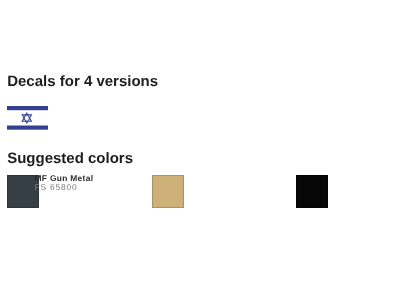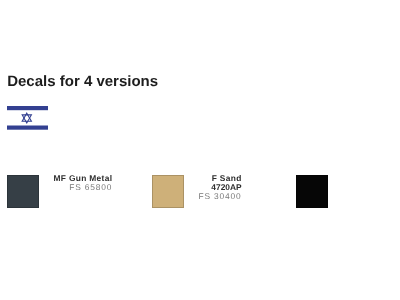--- a/index.html
+++ b/index.html
@@ -24,21 +24,21 @@
   #colors-title { top:150px; }
 
   
   .flag-strip { position:absolute; left:7px; top:106px; height:24px; }
   .flag { display:block; width:41px; height:24px; background:#ffffff; }
 
   
   .swatches { position:absolute; left:0; top:175px; width:400px; height:34px; }
   .swatch-row { position:absolute; top:0; height:33px; width:104px; }
   .chip { position:absolute; left:0; top:0; width:32.5px; height:32.6px; box-sizing:border-box; border:0.5px solid rgba(0,0,0,0.17); }
-  .chip-text { position:absolute; left:47px; top:-1px; white-space:nowrap;text-align:right; }
+  .chip-text { position:absolute; left:28px; top:-1px; white-space:nowrap; }
   .ct1, .ct2, .ct3 { white-space:nowrap; font-size:8.4px; line-height:9px; height:9px; }
   .ct1 { font-weight:700; color:#2d2d2d; letter-spacing:0.33px; }
   .ct2 { font-weight:700; color:#2d2d2d; }
   .ct3 { font-weight:400; color:#7a7a7a; letter-spacing:0.85px; }
 </style>
 </head>
 <body>
 
 <div class="page">
 
@@ -51,38 +51,34 @@
         <rect x="0" y="0" width="41" height="4.2" fill="#334091"></rect>
         <rect x="0" y="19.5" width="41" height="4.2" fill="#334091"></rect>
         <g stroke="#334091" stroke-width="1.1" fill="none" stroke-linejoin="miter">
           <polygon points="19.8,7.2 24.4,15.2 15.2,15.2"></polygon>
           <polygon points="19.8,16.9 15.2,8.9 24.4,8.9"></polygon>
         </g>
       </svg>
     </span>
   </div>
 
+  <div class="section-title" id="colors-title">Suggested colors</div>
 
   <div class="swatches">
 
     <div class="swatch-row" style="left: 6.5px;">
       <div class="chip" style="background: rgb(54, 63, 70);"></div>
       <div class="chip-text">
         <div class="ct1">MF Gun Metal</div>
         <div class="ct3">FS 65800</div>
       </div>
     </div>
 
     <div class="swatch-row" style="left: 151.5px;">
       <div class="chip" style="background: rgb(206, 176, 121);"></div>
-      <div class="chip-text">
-        <div class="ct1">F Sand</div>
-        <div class="ct2">4720AP</div>
-        <div class="ct3">FS 30400</div>
-      </div>
     </div>
 
     <div class="swatch-row" style="left: 295.5px;">
       <div class="chip" style="background: rgb(6, 6, 6);"></div>
     </div>
 
   </div>
 </div>
 
 </body></html>

